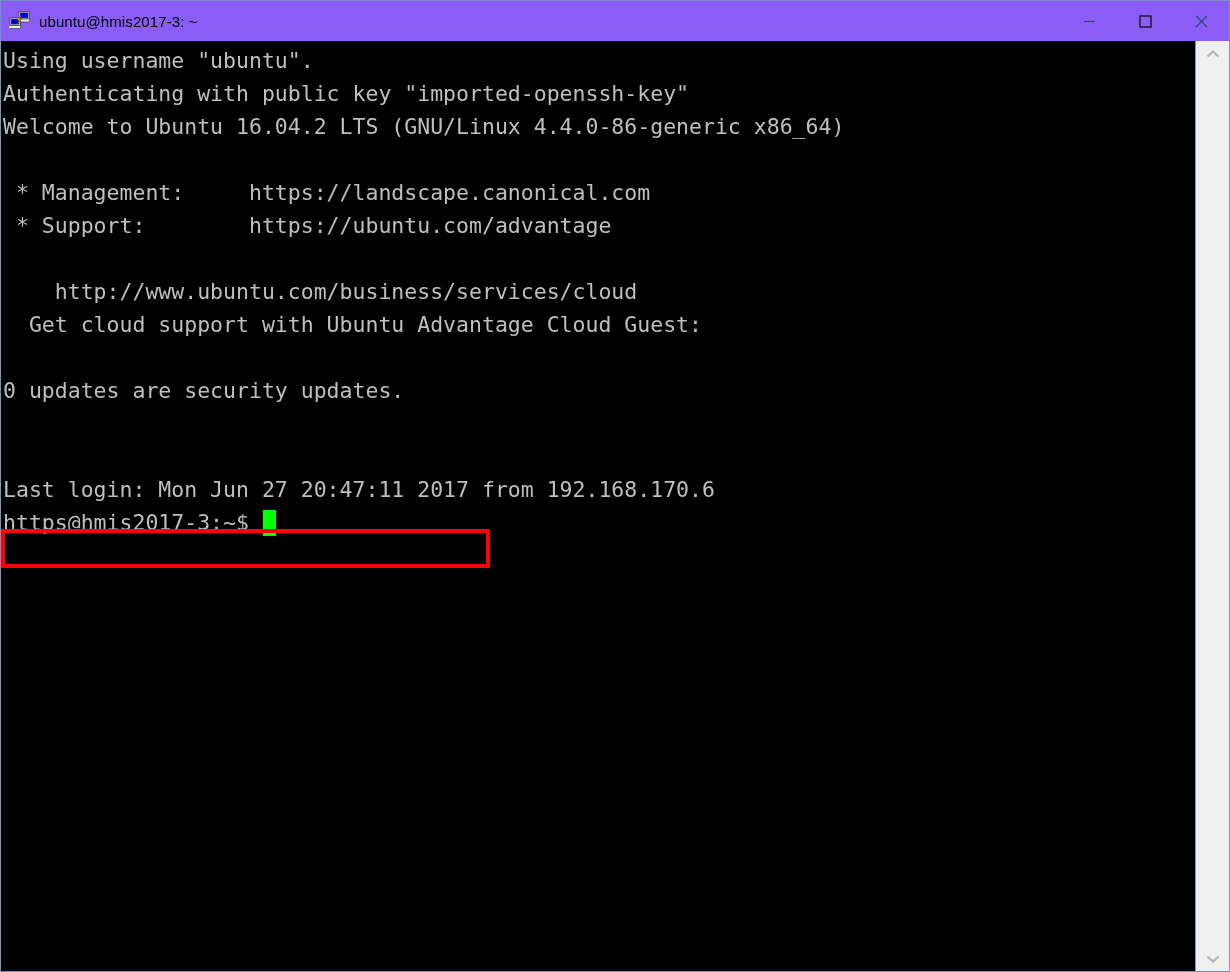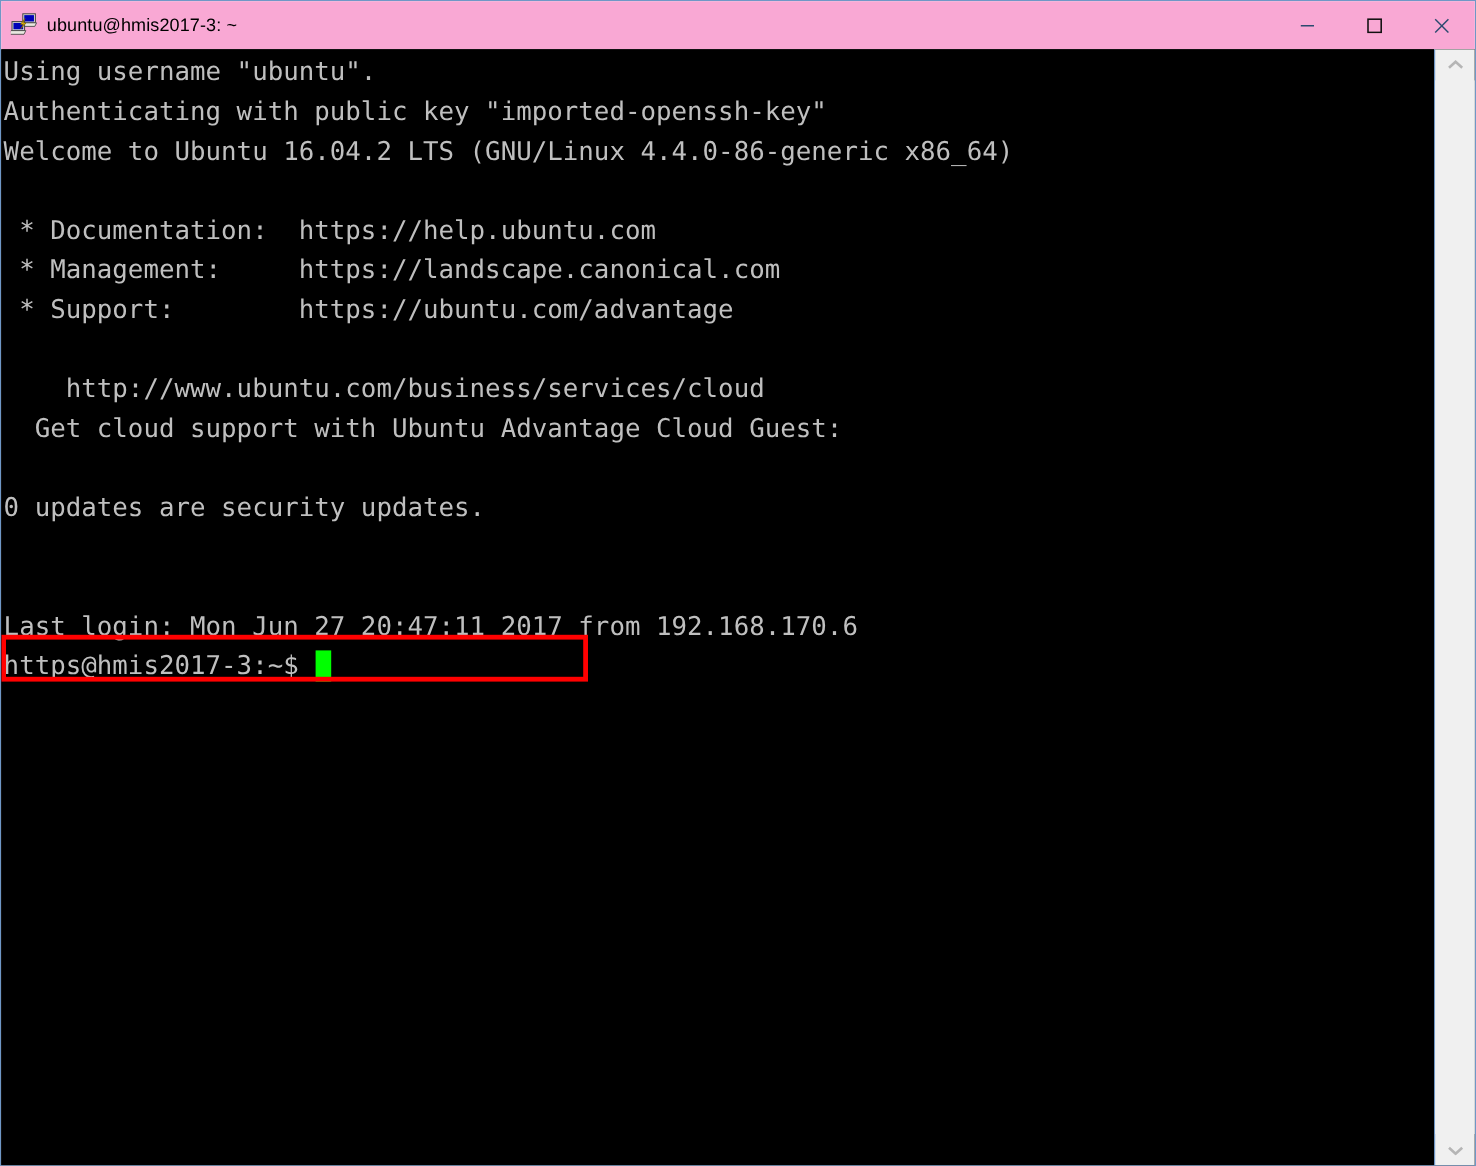--- a/index.html
+++ b/index.html
@@ -24,21 +24,21 @@
     background: #ffffff;
     border: 1px solid #6f97c6;
     display: flex;
     flex-direction: column;
   }
 
   
   .titlebar {
     height: 40px;
     min-height: 40px;
-    background: #f9a8d4;
+    background: #8b5cf6;
     display: flex;
     align-items: center;
     position: relative;
     user-select: none;
   }
   .title-icon {
     width: 22px;
     height: 22px;
     margin-left: 8px;
     margin-right: 8px;
@@ -204,21 +204,20 @@
 
   <div class="body-area">
 
     <div class="terminal">
       <div class="term-inner">
 
         <div class="term-line">Using username "ubuntu".</div>
         <div class="term-line">Authenticating with public key "imported-openssh-key"</div>
         <div class="term-line">Welcome to Ubuntu 16.04.2 LTS (GNU/Linux 4.4.0-86-generic x86_64)</div>
         <div class="term-line blank"></div>
-        <div class="term-line"> * Documentation:  https://help.ubuntu.com</div>
         <div class="term-line"> * Management:     https://landscape.canonical.com</div>
         <div class="term-line"> * Support:        https://ubuntu.com/advantage</div>
         <div class="term-line blank"></div>
         <div class="term-line">    http://www.ubuntu.com/business/services/cloud</div>
         <div class="term-line">  Get cloud support with Ubuntu Advantage Cloud Guest:</div>
         <div class="term-line blank"></div>
         <div class="term-line">0 updates are security updates.</div>
         <div class="term-line blank"></div>
         <div class="term-line blank"></div>
         <div class="term-line">Last login: Mon Jun 27 20:47:11 2017 from 192.168.170.6</div>

